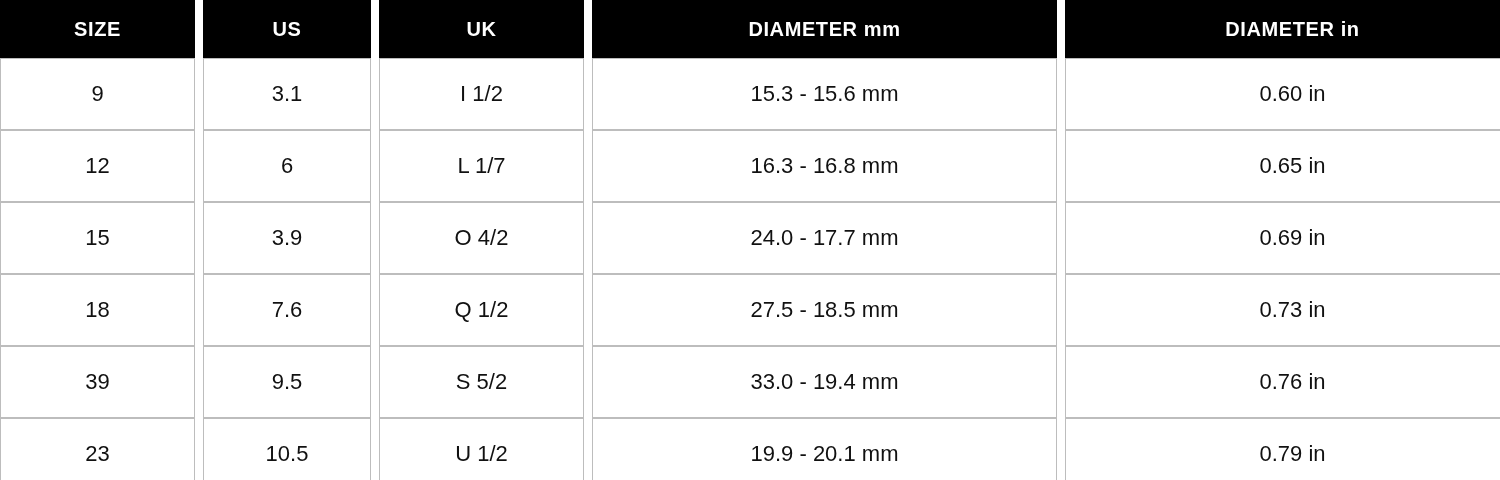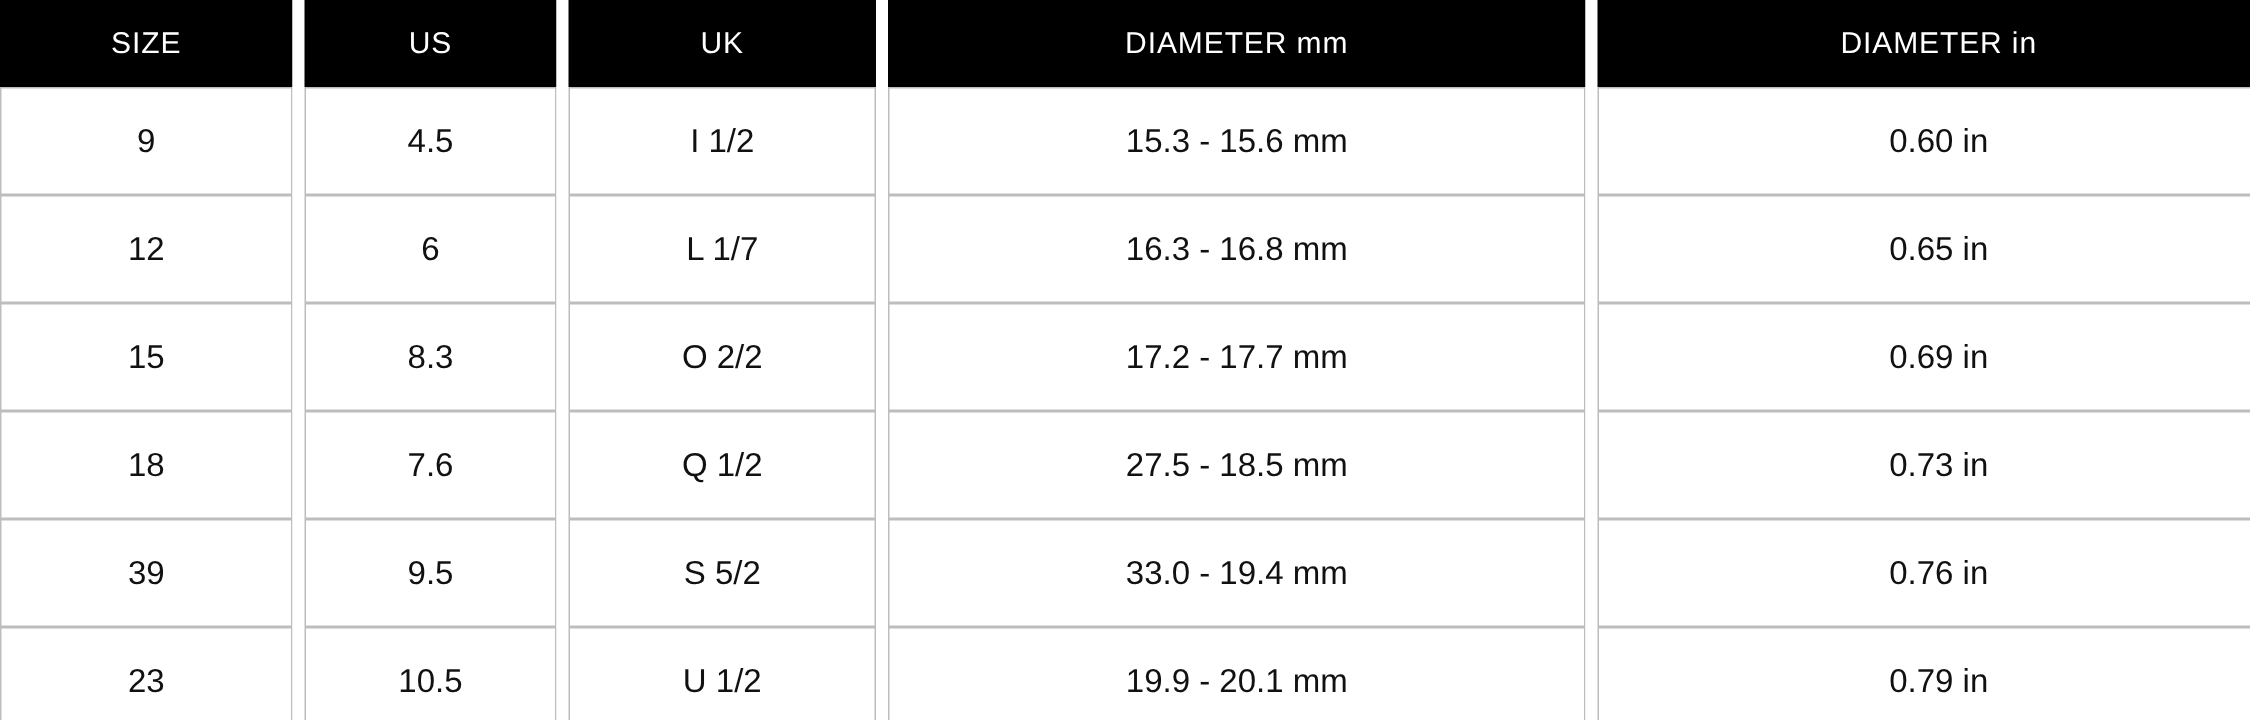--- a/index.html
+++ b/index.html
@@ -23,21 +23,21 @@
   .size-table col.c0 { width: 195px; }
   .size-table col.c1 { width: 168px; }
   .size-table col.c2 { width: 205px; }
   .size-table col.c3 { width: 465px; }
   .size-table col.c4 { width: 455px; }
 
   .size-table thead th {
     background: #000000;
     color: #ffffff;
     font-size: 20px;
-    font-weight: normal;
+    font-weight: bold;
     letter-spacing: 0.6px;
     height: 58px;
     text-align: center;
     vertical-align: middle;
     padding: 0;
     border: 0;
   }
   .size-table thead th:last-child {
     border-right: 0;
   }
@@ -96,21 +96,21 @@
       <th class="gutter-head"></th>
       <th>DIAMETER mm</th>
       <th class="gutter-head"></th>
       <th>DIAMETER in</th>
     </tr>
   </thead>
   <tbody>
     <tr>
       <td>9</td>
       <td class="gutter"></td>
-      <td>4.5</td>
+      <td>3.1</td>
       <td class="gutter"></td>
       <td>I 1/2</td>
       <td class="gutter"></td>
       <td>15.3 - 15.6 mm</td>
       <td class="gutter"></td>
       <td>0.60 in</td>
     </tr>
     <tr>
       <td>12</td>
       <td class="gutter"></td>
@@ -118,25 +118,25 @@
       <td class="gutter"></td>
       <td>L 1/7</td>
       <td class="gutter"></td>
       <td>16.3 - 16.8 mm</td>
       <td class="gutter"></td>
       <td>0.65 in</td>
     </tr>
     <tr>
       <td>15</td>
       <td class="gutter"></td>
-      <td>8.3</td>
+      <td>3.9</td>
       <td class="gutter"></td>
-      <td>O 2/2</td>
+      <td>O 4/2</td>
       <td class="gutter"></td>
-      <td>17.2 - 17.7 mm</td>
+      <td>24.0 - 17.7 mm</td>
       <td class="gutter"></td>
       <td>0.69 in</td>
     </tr>
     <tr>
       <td>18</td>
       <td class="gutter"></td>
       <td>7.6</td>
       <td class="gutter"></td>
       <td>Q 1/2</td>
       <td class="gutter"></td>

